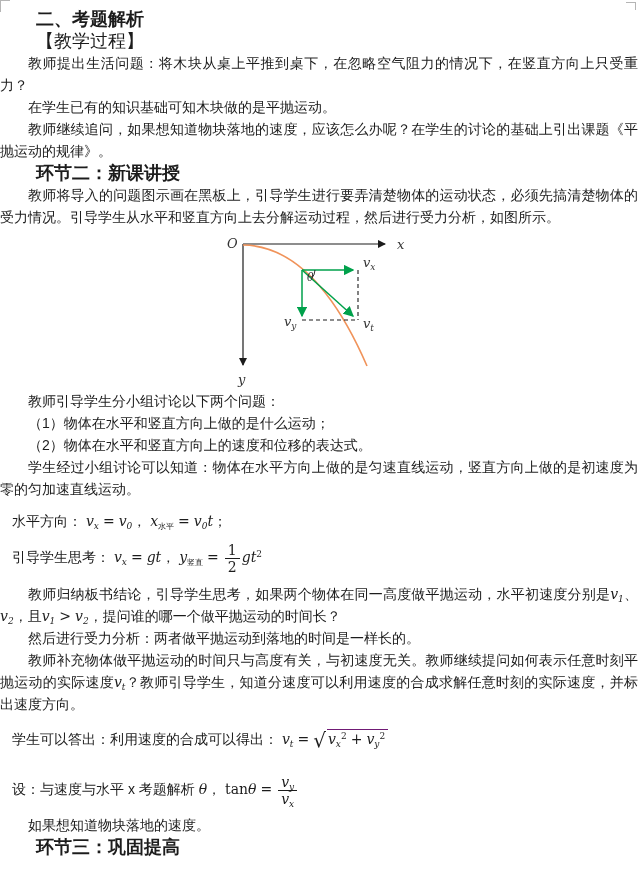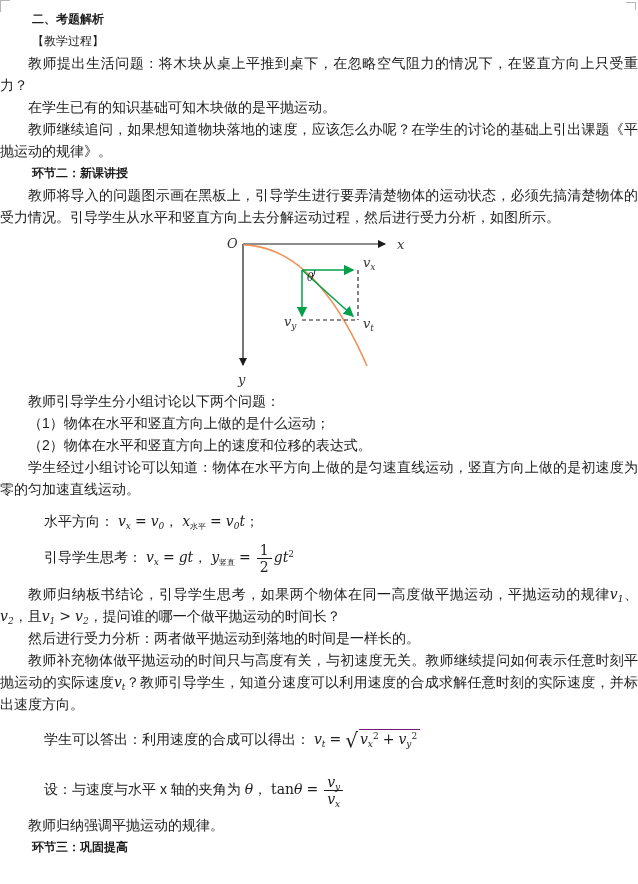--- a/index.html
+++ b/index.html
@@ -5,41 +5,41 @@
   html,body{margin:0;padding:0;}
   body{
     width:638px;height:884px;overflow:hidden;position:relative;
     background:#ffffff;color:#1c1c1c;
     font-family:"Liberation Sans","DejaVu Sans",sans-serif;
     font-size:14px;line-height:22px;
   }
   .page{padding-top:8px;}
   .para{margin:0;text-indent:2em;text-align:justify;}
   .bold{font-weight:bold;}
-  .h15{font-size:12px;padding-left:8px;}
+  .h15{font-size:18px;}
   
   .corner-tl{position:absolute;top:0;left:0;width:9px;height:11px;
     border-top:1px solid #b5b5b5;border-left:1px solid #b5b5b5;}
   .corner-tr{position:absolute;top:2px;right:2px;width:9px;height:7px;
     border-top:1px solid #b5b5b5;border-right:1px solid #b5b5b5;}
   
   .mi{font-family:"DejaVu Serif","Liberation Serif",serif;font-style:italic;}
   .mn,.op,.fn{font-family:"DejaVu Serif","Liberation Serif",serif;font-style:normal;}
   .op{padding:0 4px;}
   sub,sup{line-height:0;}
   sub.msub{font-family:"DejaVu Serif",serif;font-style:italic;font-size:9px;vertical-align:-3px;}
   sub.cnsub{font-size:8px;font-style:normal;vertical-align:-3px;letter-spacing:0;}
   sup.msup{font-family:"DejaVu Serif",serif;font-size:9px;vertical-align:5px;}
   .frac{display:inline-block;vertical-align:middle;text-align:center;
     font-family:"DejaVu Serif",serif;line-height:16px;margin:0 2px;}
   .frac .num{display:block;border-bottom:1px solid #1c1c1c;padding:0 3px;}
   .frac .den{display:block;padding:0 3px;}
   .radical{font-family:"DejaVu Serif",serif;font-size:20px;vertical-align:-3px;padding-right:1px;}
   .sqrt-body{border-top:1px solid #701a75;padding:1px 3px 0 1px;}
-  .formula-line{margin:0;padding-left:44px;text-align:left;}
+  .formula-line{margin:0;padding-left:12px;text-align:left;}
   .f1{margin-top:9px;line-height:24px;}
   .f2{margin-top:4px;margin-bottom:6px;line-height:40px;}
   .f3{margin-top:8px;line-height:32px;}
   .f4{margin-top:10px;margin-bottom:2px;line-height:46px;}
   
   .diagram-wrap{margin:4px 0 2px 185px;height:156px;}
   .svg-label{font:italic 13px "DejaVu Serif","Liberation Serif",serif;fill:#333333;}
   .svg-sub{font-size:9px;}
   .svg-theta{font:italic 11px "DejaVu Serif","Liberation Serif",serif;fill:#333333;}
 </style>
@@ -106,33 +106,33 @@
     <span class="mi">v</span><sub class="msub">x</sub><span class="op">=</span><span class="mi">v</span><sub class="msub">0</sub><span>，</span>
     <span class="mi">x</span><sub class="cnsub">水平</sub><span class="op">=</span><span class="mi">v</span><sub class="msub">0</sub><span class="mi">t</span><span>；</span>
   </div>
 
   <div class="formula-line f2">
     <span>引导学生思考：</span>
     <span class="mi">v</span><sub class="msub">x</sub><span class="op">=</span><span class="mi">g</span><span class="mi">t</span><span>，</span>
     <span class="mi">y</span><sub class="cnsub">竖直</sub><span class="op">=</span><span class="frac"><span class="num">1</span><span class="den">2</span></span><span class="mi">g</span><span class="mi">t</span><sup class="msup">2</sup>
   </div>
 
-  <div class="para"><span>教师归纳板书结论，引导学生思考，如果两个物体在同一高度做平抛运动，平抛运动的规律</span><span class="mi">v</span><sub class="msub">1</sub><span>、</span><span class="mi">v</span><sub class="msub">2</sub><span>，且</span><span class="mi">v</span><sub class="msub">1</sub><span class="op">&gt;</span><span class="mi">v</span><sub class="msub">2</sub><span>，提问谁的哪一个做平抛运动的时间长？</span></div>
+  <div class="para"><span>教师归纳板书结论，引导学生思考，如果两个物体在同一高度做平抛运动，水平初速度分别是</span><span class="mi">v</span><sub class="msub">1</sub><span>、</span><span class="mi">v</span><sub class="msub">2</sub><span>，且</span><span class="mi">v</span><sub class="msub">1</sub><span class="op">&gt;</span><span class="mi">v</span><sub class="msub">2</sub><span>，提问谁的哪一个做平抛运动的时间长？</span></div>
 
   <div class="para">然后进行受力分析：两者做平抛运动到落地的时间是一样长的。</div>
 
   <div class="para"><span>教师补充物体做平抛运动的时间只与高度有关，与初速度无关。教师继续提问如何表示任意时刻平抛运动的实际速度</span><span class="mi">v</span><sub class="msub">t</sub><span>？教师引导学生，知道分速度可以利用速度的合成求解任意时刻的实际速度，并标出速度方向。</span></div>
 
   <div class="formula-line f3">
     <span>学生可以答出：利用速度的合成可以得出：</span>
     <span class="mi">v</span><sub class="msub">t</sub><span class="op">=</span><span class="radical">√</span><span class="sqrt-body"><span class="mi">v</span><sub class="msub">x</sub><sup class="msup">2</sup><span class="op">+</span><span class="mi">v</span><sub class="msub">y</sub><sup class="msup">2</sup></span>
   </div>
 
   <div class="formula-line f4">
-    <span>设：与速度与水平 x 轴的夹角为</span>
+    <span>设：与速度与水平 x 考题解析</span>
     <span class="mi">θ</span><span>，</span>
     <span class="fn">tan</span><span class="mi">θ</span><span class="op">=</span><span class="frac"><span class="num"><span class="mi">v</span><sub class="msub">y</sub></span><span class="den"><span class="mi">v</span><sub class="msub">x</sub></span></span>
   </div>
 
-  <div class="para">教师归纳强调平抛运动的规律。</div>
+  <div class="para">如果想知道物块落地的速度。</div>
   <div class="para bold h15">环节三：巩固提高</div>
 
 </div>
 
 </body></html>

